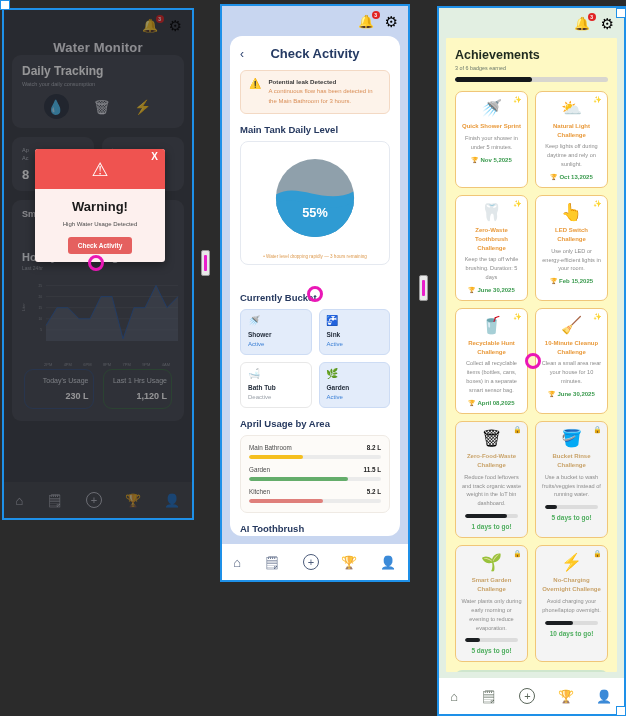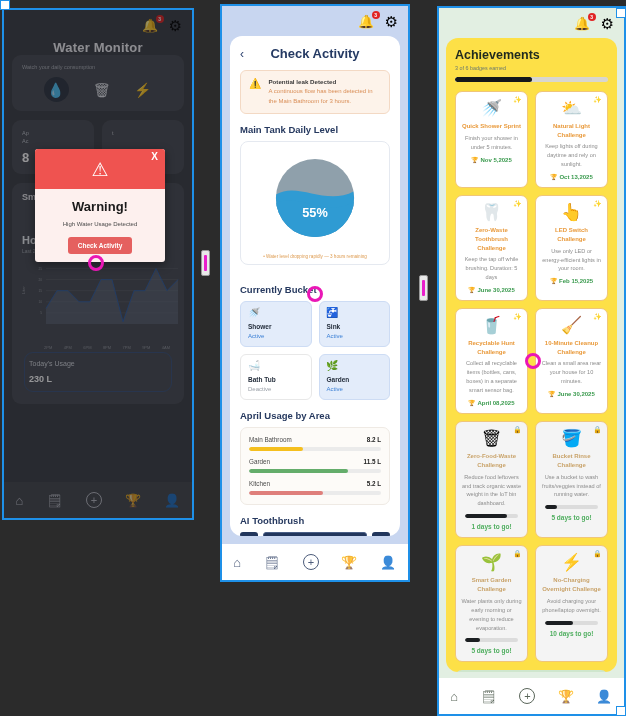--- a/index.html
+++ b/index.html
@@ -90,21 +90,21 @@
   .ylabel {
     position:absolute; left: -3px; top: 34px;
     transform: rotate(-90deg); transform-origin: left top;
     font-size: 4px; color:#8f939c;
   }
   .xticks { display:flex; justify-content:space-between; padding-left:22px; padding-right:4px; margin-top:-1px;}
   .xticks span { font-size: 4px; color:#8f939c; }
 
   .stat-row { display:flex; gap:9px; padding: 2px 2px 0 2px;}
   .stat {
-    flex:1; border-radius: 9px; padding: 7px 4px; text-align:left;
+    flex:1; border-radius: 9px; padding: 7px 4px; text-align:right;
   }
   .stat.blue { border: 1px solid #39517a; }
   .stat.green { border: 1px solid #3f6a48; }
   .stat-lbl { font-size: 7px; color:#cfd3da; }
   .stat-val { font-size: 9px; font-weight:700; color:#fff; margin-top:7px;}
 
   
   .overlay-dim {
     position:absolute; inset:0; background: rgba(20,20,24,.45); z-index: 40;
   }
@@ -156,21 +156,21 @@
   .ca-title { flex:1; text-align:center; font-size: 13px; font-weight:700; color:#253a63; margin-right:16px;}
   .leak {
     display:flex; gap:7px; background:#fdf3ea; border:1px solid #f3d9c4;
     border-radius:6px; padding: 7px 8px; margin-bottom: 10px;
   }
   .leak-ic { font-size: 10px; line-height:1.2;}
   .leak-t { font-size: 6.2px; font-weight:700; color:#3b3b3b; }
   .leak-d { font-size: 6px; color:#d98e57; line-height:1.6; margin-top:2px;}
   .sec-h { font-size: 9.5px; font-weight:700; color:#26395f; margin-bottom: 6px;}
   .tank-card {
-    border:1px solid #e5e9f0; border-radius:8px; padding: 8px 6px 5px 6px; margin-bottom: 19px;
+    border:1px solid #e5e9f0; border-radius:8px; padding: 8px 6px 5px 6px; margin-bottom: 27px;
   }
   .tank-cap { font-size: 4.6px; color:#dd9a4e; text-align:center; margin-top:4px;}
   .run-grid { display:grid; grid-template-columns:1fr 1fr; gap:7px; margin-bottom:10px;}
   .run-card {
     border-radius:6px; padding:6px 7px 7px 7px; min-height: 43px;
   }
   .run-card.on  { background:#e3ecfa; border:1px solid #cddcf4; }
   .run-card.off { background:#fff;    border:1px solid #e8e8e8; }
   .run-ic { font-size:10px; line-height:1; }
   .run-n { font-size:6.5px; font-weight:700; color:#1f2937; margin-top:5px;}
@@ -189,21 +189,21 @@
     background:#22365c; color:#fff; border-radius:3px;
     font-size:5.5px; line-height:1.9; text-align:center; padding: 8px 4px;
     font-style: italic; overflow:hidden;
   }
   .ai-chip.side { width: 18px; flex:none; }
   .ai-chip.main { flex:1; border:1px solid #4a5f86;}
 
   
   #panel-right .sheet {
     position:absolute; left:7px; right:7px; top:30px; bottom:42px;
-    background:#fde047; border-radius:12px; padding:10px 9px; overflow:hidden;
+    background:#fef9c3; border-radius:1px; padding:10px 9px; overflow:hidden;
   }
   .ach-t { font-size: 12.5px; font-weight:700; color:#1f2a1f; }
   .ach-s { font-size: 5.4px; color:#6d7a6d; margin-top:3px;}
   .ach-bar-bg { height:5px; background:#d8d6cf; border-radius:3px; margin:6px 0 9px 0; overflow:hidden;}
   .ach-bar-fl { height:100%; background:#14181a; border-radius:3px;}
   .badge-grid { display:grid; grid-template-columns:1fr 1fr; gap:7px; }
   .badge-card {
     position:relative; border-radius:7px; padding:8px 5px 7px 5px; text-align:center;
     min-height: 84px;
   }
@@ -232,20 +232,21 @@
       <div class="bell">🔔
         <span class="badge">3</span>
       </div>
       <div class="gear">⚙</div>
     </div>
 
     <div class="body">
       <div class="wm-title">Water Monitor</div>
 
       <div class="dark-card">
+        <div class="dt-title">Daily Tracking</div>
         <div class="dt-sub">Watch your daily consumption</div>
         <div class="dt-icons">
           <div class="dt-ic active">💧</div>
           <div class="dt-ic">🗑</div>
           <div class="dt-ic">⚡</div>
         </div>
       </div>
 
       <div class="twocol">
         <div class="dark-card">
@@ -288,20 +289,24 @@
             <span>7PM</span>
             <span>9PM</span>
             <span>4AM</span>
           </div>
 
         <div class="stat-row">
           <div class="stat blue">
             <div class="stat-lbl">Today's Usage</div>
             <div class="stat-val">230 L</div>
           </div>
+          <div class="stat green">
+            <div class="stat-lbl">Last 1 Hrs Usage</div>
+            <div class="stat-val">1,120 L</div>
+          </div>
         </div>
       </div>
     </div>
 
     <div class="overlay-dim"></div>
 
     <div class="modal">
       <div class="modal-head">
         <span class="modal-warn-tri">⚠</span>
         <span class="modal-x">X</span>

